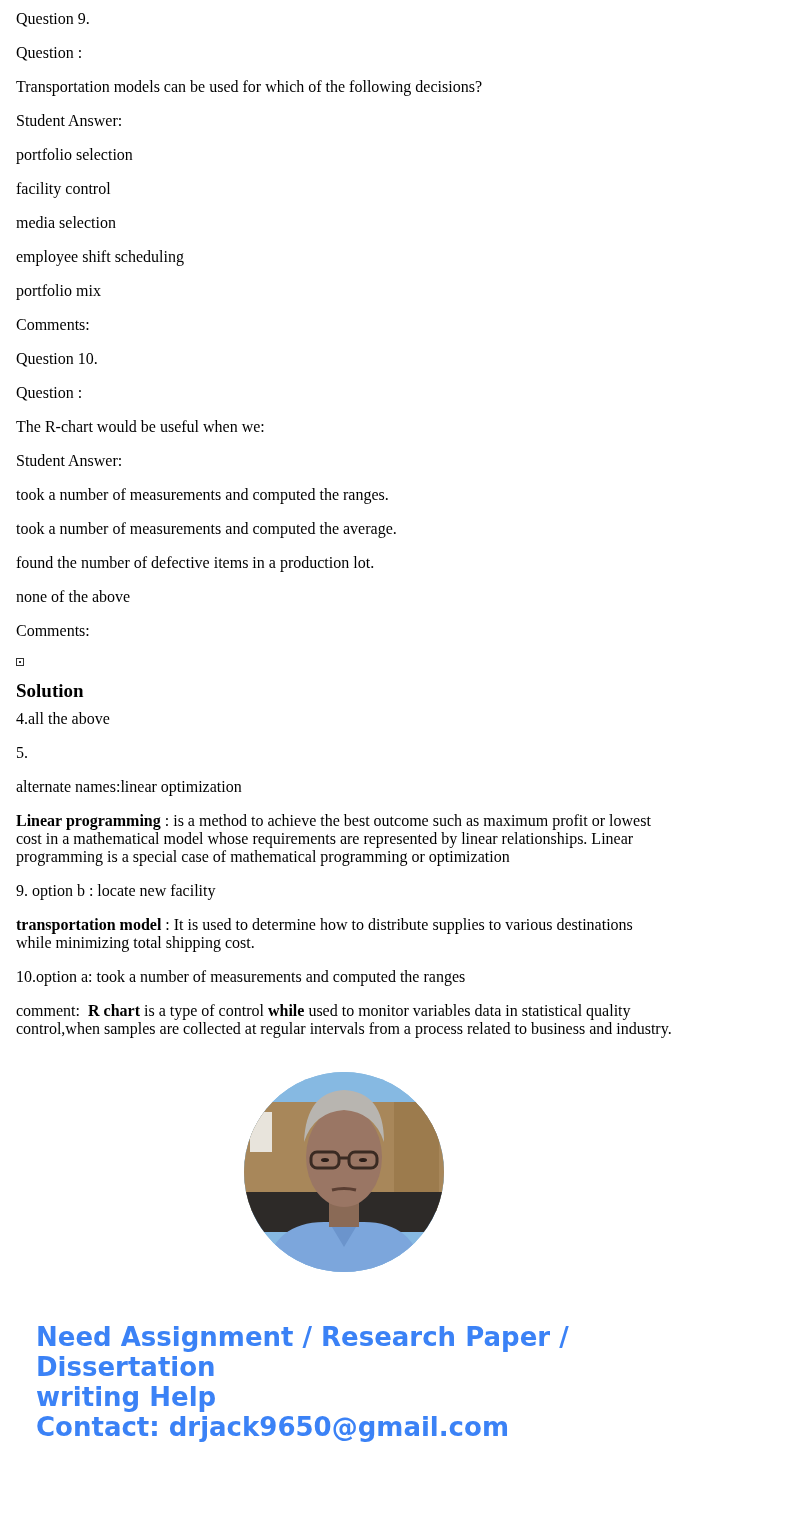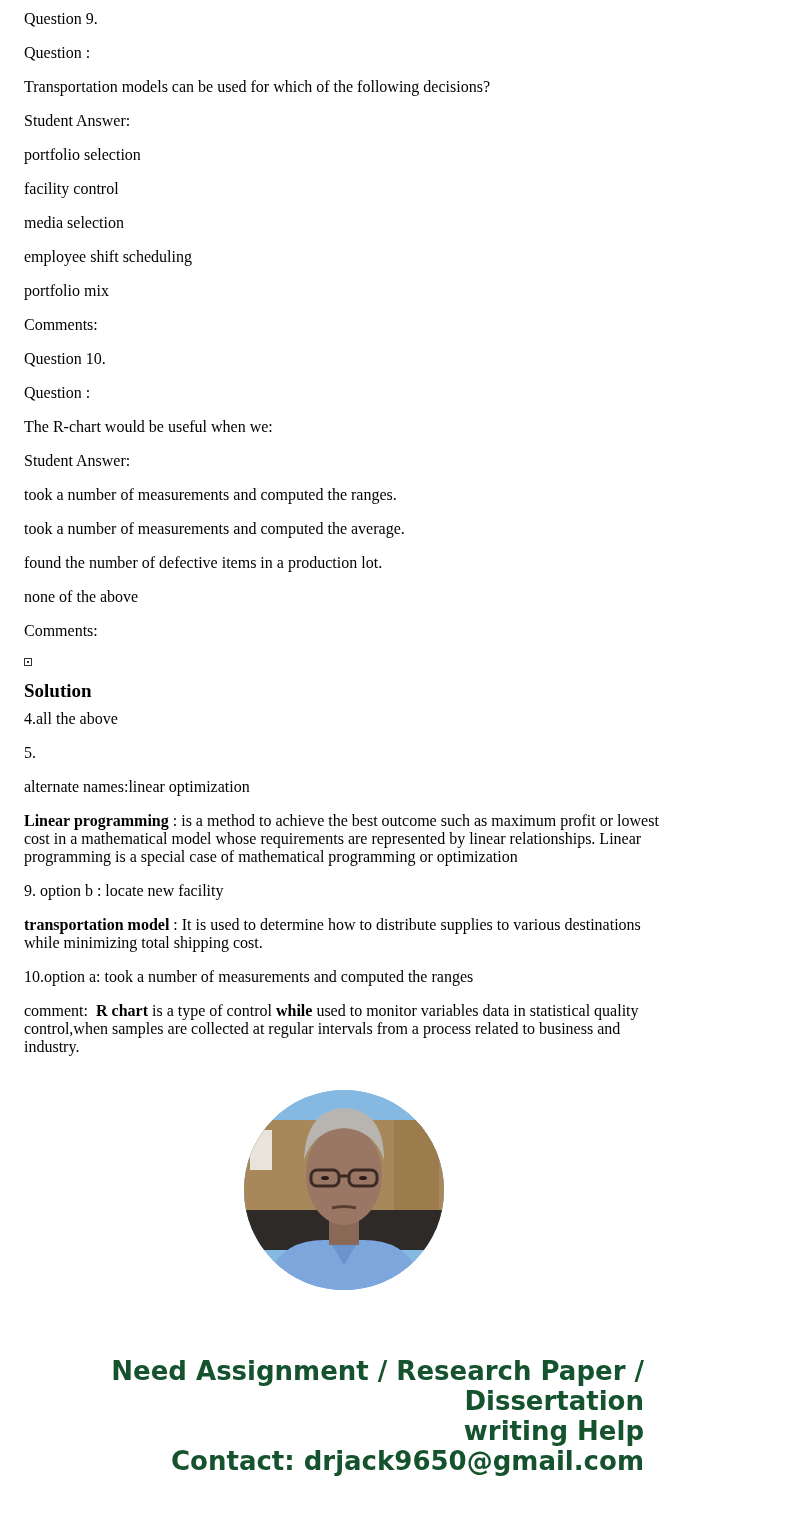--- a/index.html
+++ b/index.html
@@ -9,21 +9,21 @@
       color: #000000;
     }
     body {
       width: 794px;
       min-height: 1523px;
       font-family: "Liberation Serif", "DejaVu Serif", serif;
       font-size: 16px;
       line-height: 18px;
     }
     .page {
-      padding: 0 24px;
+      padding: 0 16px;
       box-sizing: border-box;
       width: 688px;
     }
     p {
       margin: 0 0 16px 0;
     }
     .first-p {
       padding-top: 10px;
     }
     .broken-img {
@@ -62,27 +62,27 @@
     }
     .avatar {
       width: 200px;
       height: 200px;
       border-radius: 50%;
       overflow: hidden;
       position: relative;
       background: #7fb3de;
     }
     .footer-cta {
-      margin-top: 66px;
-      text-align: right;
+      margin-top: 50px;
+      text-align: left;
       font-family: "DejaVu Sans", "Liberation Sans", sans-serif;
       font-weight: bold;
       font-size: 26px;
       line-height: 30px;
-      color: #14532d;
+      color: #3b82f6;
       padding: 0 20px;
     }
   </style>
 </head>
 <body>
 
 <div class="page">
 
   <section>
     <p class="first-p">Question 9.</p>

